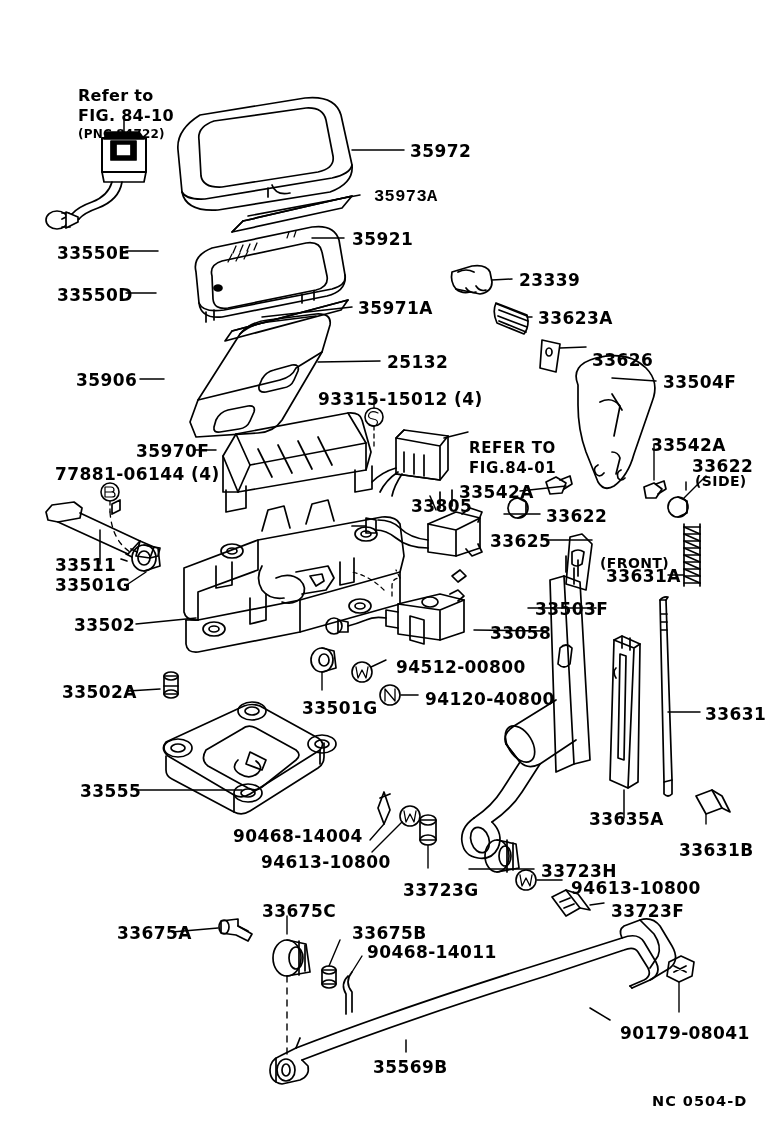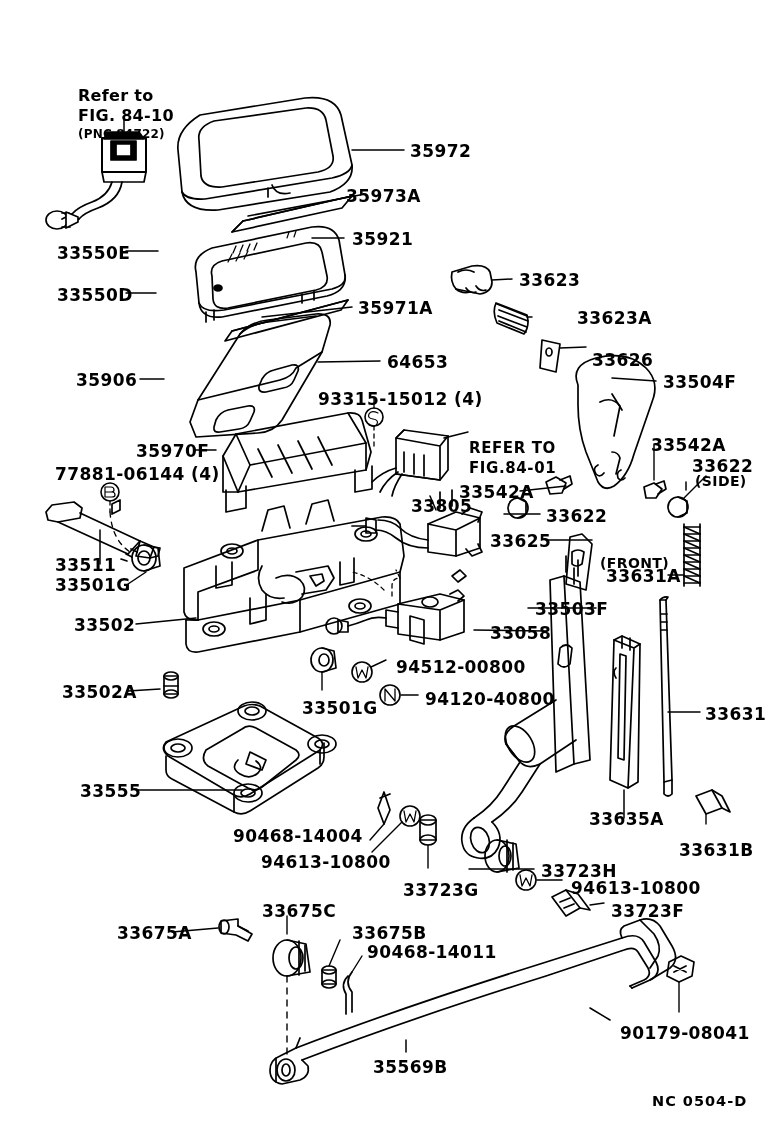--- a/index.html
+++ b/index.html
@@ -507,28 +507,28 @@
 
   <div class="lbl hdr" style="left:78px; top:88px;">Refer to</div>
   <div class="lbl hdr" style="left:78px; top:108px;">FIG. 84-10</div>
   <div class="lbl sm" style="left:78px; top:128px;">(PNC 84722)</div>
 
   <div class="lbl refer" style="left:469px; top:441px;">REFER TO</div>
   <div class="lbl refer" style="left:469px; top:461px;">FIG.84-01</div>
 
   <div id="callout-layer">
       <div class="lbl" style="left: 410px; top: 143px;">35972</div>
-      <div class="lbl" style="left: 346px; top: 188px;">35973A</div>
+      <div class="lbl" style="left: 374px; top: 188px; font-family: Liberation Mono, monospace;">35973A</div>
       <div class="lbl" style="left: 352px; top: 231px; text-align: center;">35921</div>
       <div class="lbl" style="left: 57px; top: 245px;">33550E</div>
       <div class="lbl" style="left: 57px; top: 287px;">33550D</div>
       <div class="lbl" style="left: 358px; top: 300px;">35971A</div>
-      <div class="lbl" style="left: 519px; top: 272px;">33623</div>
-      <div class="lbl" style="left: 538px; top: 310px; margin-left: 39px;">33623A</div>
-      <div class="lbl" style="left: 387px; top: 354px;">64653</div>
+      <div class="lbl" style="left: 519px; top: 272px;">23339</div>
+      <div class="lbl" style="left: 538px; top: 310px;">33623A</div>
+      <div class="lbl" style="left: 387px; top: 354px;">25132</div>
       <div class="lbl" style="left: 592px; top: 352px;">33626</div>
       <div class="lbl" style="left: 76px; top: 372px;">35906</div>
       <div class="lbl" style="left: 663px; top: 374px;">33504F</div>
       <div class="lbl" style="left: 318px; top: 391px;">93315-15012 (4)</div>
       <div class="lbl" style="left: 136px; top: 443px;">35970F</div>
       <div class="lbl" style="left: 651px; top: 437px;">33542A</div>
       <div class="lbl" style="left: 692px; top: 458px;">33622</div>
       <div class="lbl md" style="left: 695px; top: 474px;">(SIDE)</div>
       <div class="lbl" style="left: 55px; top: 466px;">77881-06144 (4)</div>
       <div class="lbl" style="left: 459px; top: 484px;">33542A</div>

